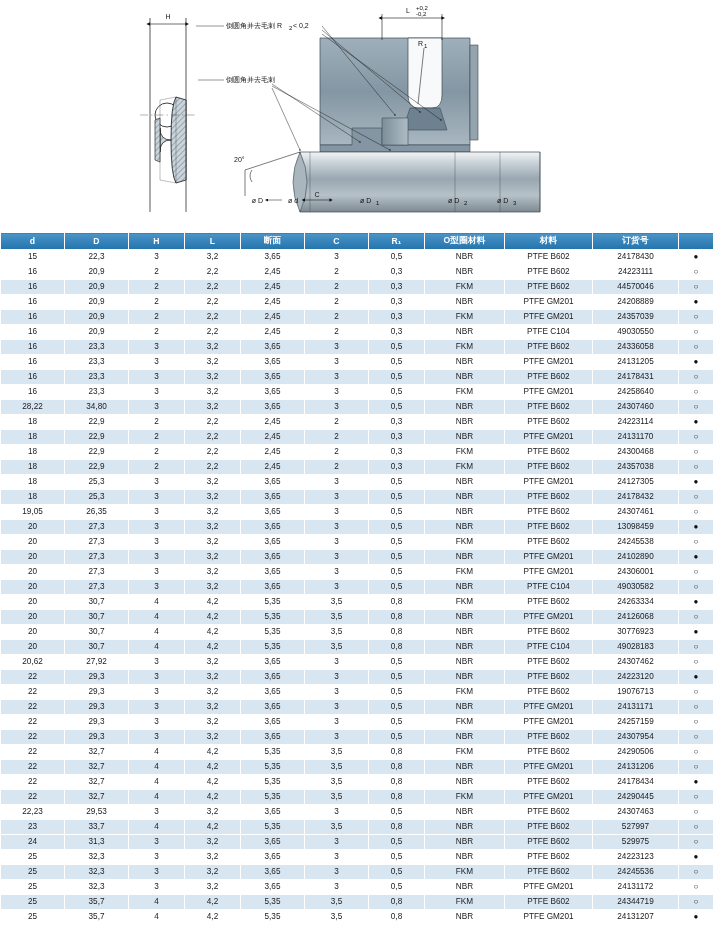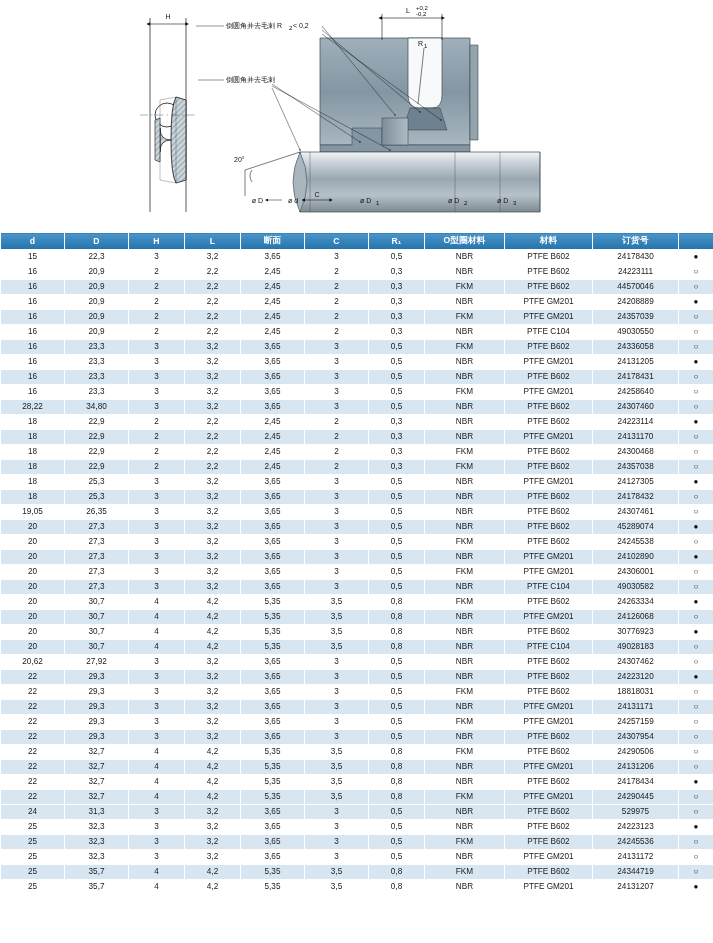--- a/index.html
+++ b/index.html
@@ -480,21 +480,21 @@
           <tr class="even">
             <td>20</td>
             <td>27,3</td>
             <td>3</td>
             <td>3,2</td>
             <td>3,65</td>
             <td>3</td>
             <td>0,5</td>
             <td>NBR</td>
             <td>PTFE B602</td>
-            <td>45289074</td>
+            <td>13098459</td>
             <td><span class="dot-filled"></span></td>
           </tr>
           <tr class="odd">
             <td>20</td>
             <td>27,3</td>
             <td>3</td>
             <td>3,2</td>
             <td>3,65</td>
             <td>3</td>
             <td>0,5</td>
@@ -623,21 +623,21 @@
           <tr class="odd">
             <td>22</td>
             <td>29,3</td>
             <td>3</td>
             <td>3,2</td>
             <td>3,65</td>
             <td>3</td>
             <td>0,5</td>
             <td>FKM</td>
             <td>PTFE B602</td>
-            <td>18818031</td>
+            <td>19076713</td>
             <td><span class="dot-open"></span></td>
           </tr>
           <tr class="even">
             <td>22</td>
             <td>29,3</td>
             <td>3</td>
             <td>3,2</td>
             <td>3,65</td>
             <td>3</td>
             <td>0,5</td>
@@ -715,20 +715,46 @@
             <td>22</td>
             <td>32,7</td>
             <td>4</td>
             <td>4,2</td>
             <td>5,35</td>
             <td>3,5</td>
             <td>0,8</td>
             <td>FKM</td>
             <td>PTFE GM201</td>
             <td>24290445</td>
+            <td><span class="dot-open"></span></td>
+          </tr>
+          <tr class="odd">
+            <td>22,23</td>
+            <td>29,53</td>
+            <td>3</td>
+            <td>3,2</td>
+            <td>3,65</td>
+            <td>3</td>
+            <td>0,5</td>
+            <td>NBR</td>
+            <td>PTFE B602</td>
+            <td>24307463</td>
+            <td><span class="dot-open"></span></td>
+          </tr>
+          <tr class="even">
+            <td>23</td>
+            <td>33,7</td>
+            <td>4</td>
+            <td>4,2</td>
+            <td>5,35</td>
+            <td>3,5</td>
+            <td>0,8</td>
+            <td>NBR</td>
+            <td>PTFE B602</td>
+            <td>527997</td>
             <td><span class="dot-open"></span></td>
           </tr>
           <tr class="even">
             <td>24</td>
             <td>31,3</td>
             <td>3</td>
             <td>3,2</td>
             <td>3,65</td>
             <td>3</td>
             <td>0,5</td>

